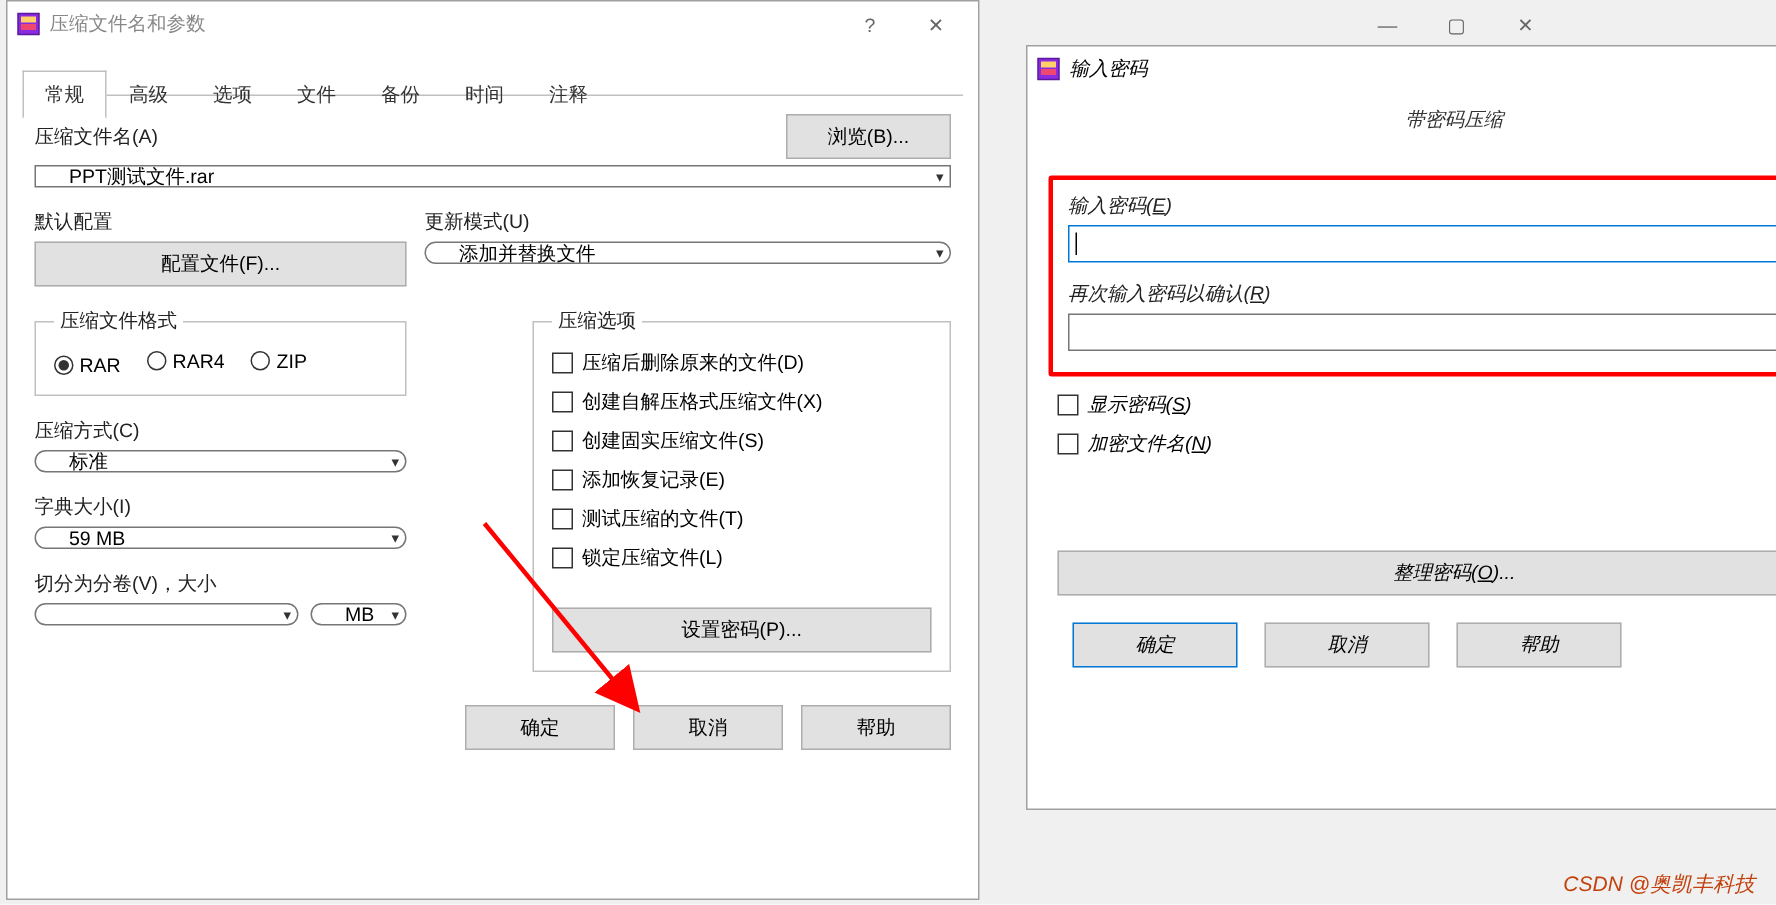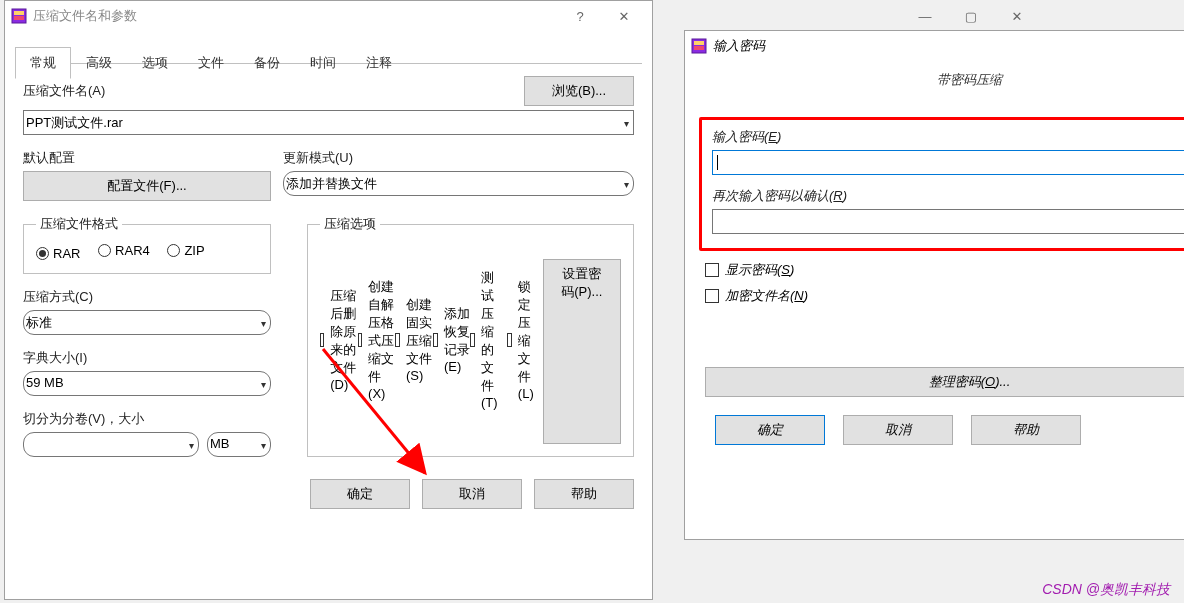--- a/index.html
+++ b/index.html
@@ -9,21 +9,21 @@
 .titlebar .ico { width: 16px; height: 16px; margin-right: 6px; display:inline-flex;align-items:center;justify-content:center;}
 .titlebar .ttl { flex: 1; color: #888; }
 .tbtn { width: 44px; height: 28px; display: flex; align-items: center; justify-content: center; color: #666; }
 .tabs { display: flex; border-bottom: 1px solid #c0c0c0; margin: 0 10px; }
 .tab { padding: 6px 14px; border: 1px solid transparent; border-bottom: none; color: #333; position:relative; top:16px;}
 .tab.active { border-color: #c0c0c0; background: #fff; border-bottom:1px solid #fff;}
 .body1 { padding: 12px 18px 8px 18px; }
 .row { display:flex; align-items:center; gap:8px; }
 .lbl { color:#222; display:block; margin-bottom:4px;}
 .btn { background: #e1e1e1; border: 1px solid #adadad; padding: 5px 14px; text-align: center; }
-.combo, .txtin { border: 1px solid #767676; padding: 3px 2px; height: 25px; background:#fff; display:flex; align-items:flex-start;}
+.combo, .txtin { border: 1px solid #767676; padding: 3px 22px; height: 15px; background:#fff; display:flex; align-items:center;}
 .combo { position: relative; padding-right: 22px; border-radius: 11px; }
 .combo .cv { display:inline-block; }
 .combo .chev, .txtin .chev { position:absolute; right:4px; top:50%; transform:translateY(-50%); font-size:10px; color:#333;}
 .txtin { position:relative; }
 fieldset { border: 1px solid #c0c0c0; margin:0; padding: 10px 12px 12px 12px; }
 legend { padding: 0 4px; color:#222; }
 .radio { display:inline-flex; align-items:center; gap:4px; margin-right:14px; }
 .radio .rdot { width:13px;height:13px;border:1px solid #333;border-radius:50%; display:inline-flex;align-items:center;justify-content:center;}
 .radio.sel .rdot::after { content:""; width:7px;height:7px;background:#333;border-radius:50%;}
 .chk { display:flex; align-items:center; gap:6px; margin-bottom:8px;}
@@ -39,21 +39,21 @@
 .redbox { border: 3px solid #ff0000; border-radius: 2px; padding: 8px 10px 14px 10px; margin: 0 14px; }
 .grp { margin: 0 20px; }
 .pwin { border:1px solid #0078d7; height:25px; position:relative; background:#fff; padding-right:22px;}
 .pwin .chev{ position:absolute; right:4px; top:50%; transform:translateY(-50%); font-size:10px;}
 .pwin .caret { position:absolute; left:4px; top:4px; bottom:4px; width:1px; background:#000;}
 .pwplain { border:1px solid #767676; height:25px; background:#fff;}
 .btnrow { display:flex; gap:18px; padding: 18px 20px 20px 30px;}
 .btnrow .btn { width: 110px; }
 .ghostwin { position:absolute; top:2px; left:740px; width:300px; height:30px; display:flex; justify-content:flex-end;}
 .ghostwin .tbtn { width:46px;}
-.watermark { position:absolute; right:14px; bottom:4px; color:#a21caf; font-size:14px; font-style:italic;}
+.watermark { position:absolute; right:14px; bottom:4px; color:#c2410c; font-size:14px; font-style:italic;}
 .u { text-decoration: underline; }
 svg.winrar-ico rect{ }
 </style>
 </head>
 <body>
 
 <div class="ghostwin">
   <div class="tbtn">—</div>
   <div class="tbtn">▢</div>
   <div class="tbtn">✕</div>
@@ -147,21 +147,21 @@
               <span class="chev">▾</span>
             </div>
           <div class="combo" style="width:64px">
               <span class="cv">MB</span>
               <span class="chev">▾</span>
             </div>
         </div>
       </div>
 
       <div class="colR">
-        <fieldset style="height:100%; display:flex; flex-direction:row;">
+        <fieldset style="height:100%; display:flex; flex-direction:column;margin-left:48px;">
           <legend>压缩选项</legend>
           <label class="chk">
               <span class="box"></span>
               <span>压缩后删除原来的文件(D)</span>
             </label>
           <label class="chk">
               <span class="box"></span>
               <span>创建自解压格式压缩文件(X)</span>
             </label>
           <label class="chk">

